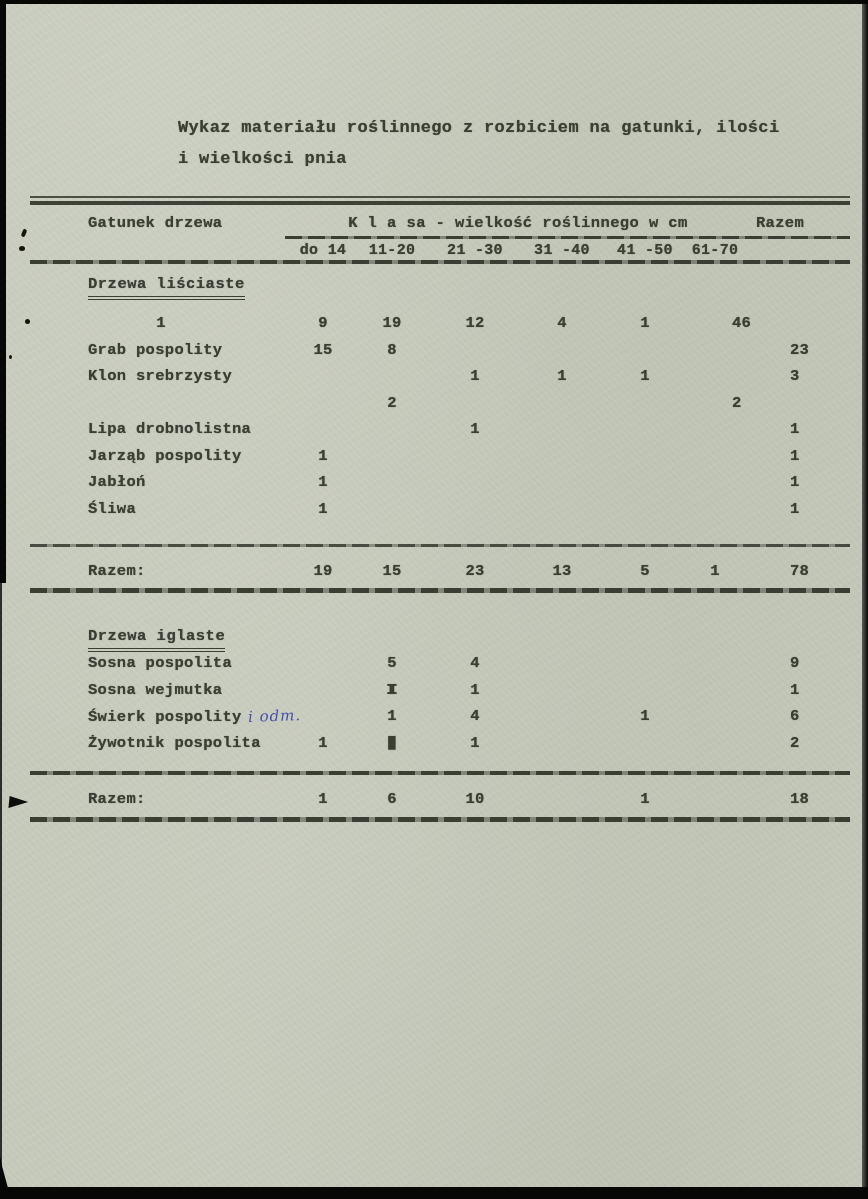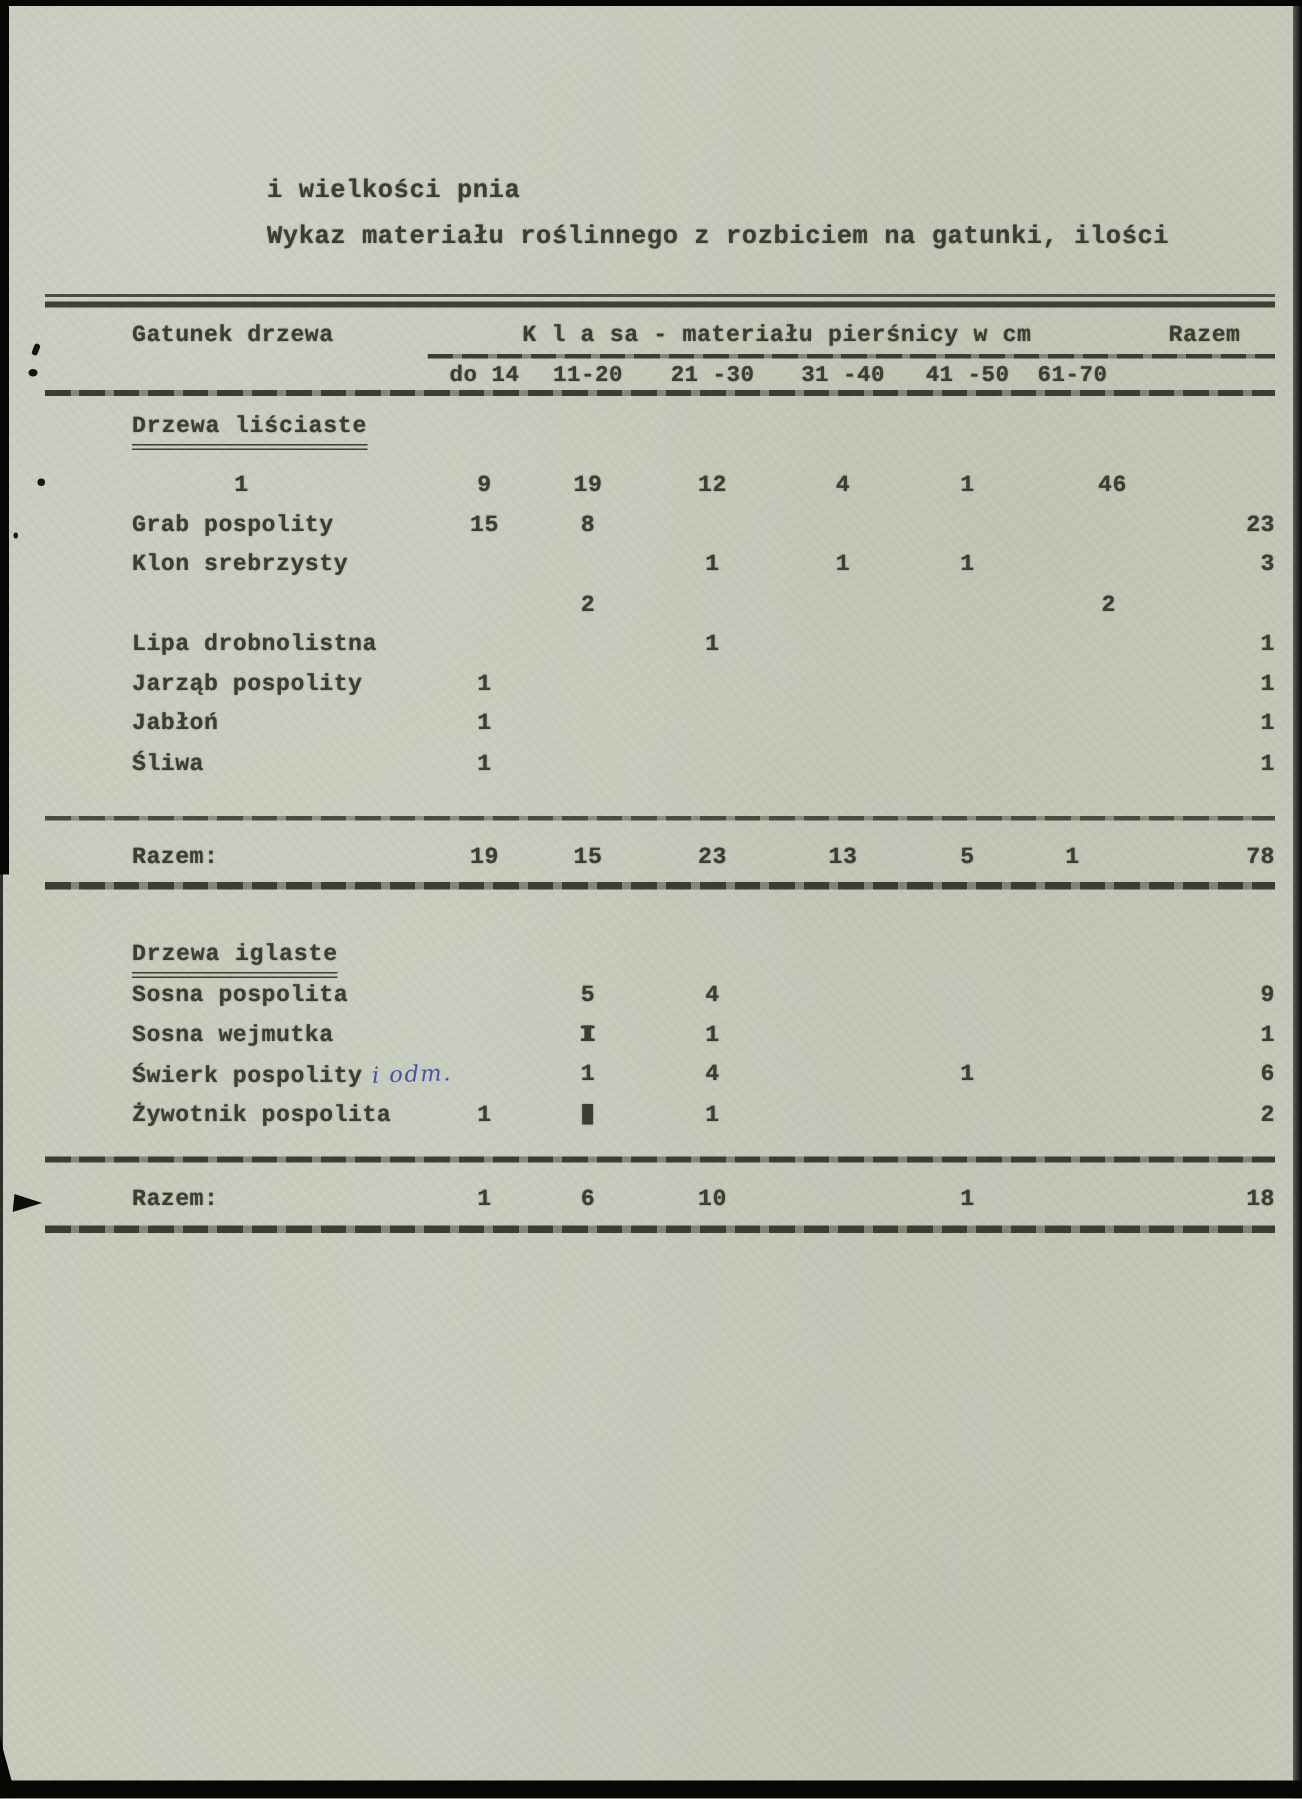--- a/index.html
+++ b/index.html
@@ -36,24 +36,24 @@
   .rule.r-double1{top:588px;height:5px;}
   .rule.r-mid2{top:771px;height:4px;}
   .rule.r-bottom{top:817px;height:5px;}
   .grid-row{
     position:absolute;left:30px;width:820px;height:20px;line-height:20px;
     display:grid;grid-template-columns:262px 62px 76px 90px 84px 82px 58px 106px;
     font-size:15.5px;white-space:nowrap;
   }
   .name-cell{padding-left:58px;overflow:visible;}
   .num{text-align:center;}
-  .razem-cell{text-align:right;padding-left:46px;}
+  .razem-cell{text-align:left;padding-left:46px;}
   .hdr-species{padding-left:58px;}
   .hdr-klasa{grid-column:2/8;text-align:center;letter-spacing:.4px;}
-  .hdr-razem{text-align:center;padding-left:12px;}
+  .hdr-razem{text-align:left;padding-left:12px;}
   .subhdr{font-size:15px;}
   .section-heading{position:absolute;left:88px;font-size:15.5px;line-height:20px;letter-spacing:.5px;}
   .section-heading .u{display:inline-block;border-bottom:4px double rgba(50,54,43,.95);padding-bottom:2px;}
   .hand-note{
     font-family:"DejaVu Serif",serif;font-style:italic;font-weight:normal;
     color:var(--hand);font-size:15px;letter-spacing:1px;text-shadow:none;
     display:inline-block;transform:rotate(-2deg);margin-left:6px;
   }
   .xover{text-shadow:1.2px 0 var(--ink), -1.2px 0 var(--ink), 0 0 1px rgba(56,60,49,.8);}
   .blot{font-size:12px;}
@@ -87,35 +87,35 @@
   <div class="art a-left-strip"></div>
   <div class="art a-left-line"></div>
   <div class="art a-corner"></div>
   <div class="speck s1"></div>
   <div class="speck s2"></div>
   <div class="speck s3"></div>
   <div class="speck s4"></div>
   <div class="arrow-mark"></div>
 
   <div class="title typed">
+    <div>Wykaz materiału roślinnego z rozbiciem na gatunki, ilości</div>
     <div>i wielkości pnia</div>
-    <div>Wykaz materiału roślinnego z rozbiciem na gatunki, ilości</div>
   </div>
 
   <div class="rule r-top"></div>
   <div class="rule r-klasa"></div>
   <div class="rule r-heavy1"></div>
   <div class="rule r-mid1"></div>
   <div class="rule r-double1"></div>
   <div class="rule r-mid2"></div>
   <div class="rule r-bottom"></div>
 
   <div class="grid-row typed" style="top:213px">
     <div class="hdr-species">Gatunek drzewa</div>
-    <div class="hdr-klasa">K l a sa  - materiału pierśnicy  w cm</div>
+    <div class="hdr-klasa">K l a sa  - wielkość roślinnego  w cm</div>
     <div class="hdr-razem" style="grid-column:8">Razem</div>
   </div>
 
   <div class="grid-row typed subhdr" style="top:241px">
     <div></div>
     <div class="num">do 14</div>
     <div class="num">11-20</div>
     <div class="num">21 -30</div>
     <div class="num">31 -40</div>
     <div class="num">41 -50</div>

